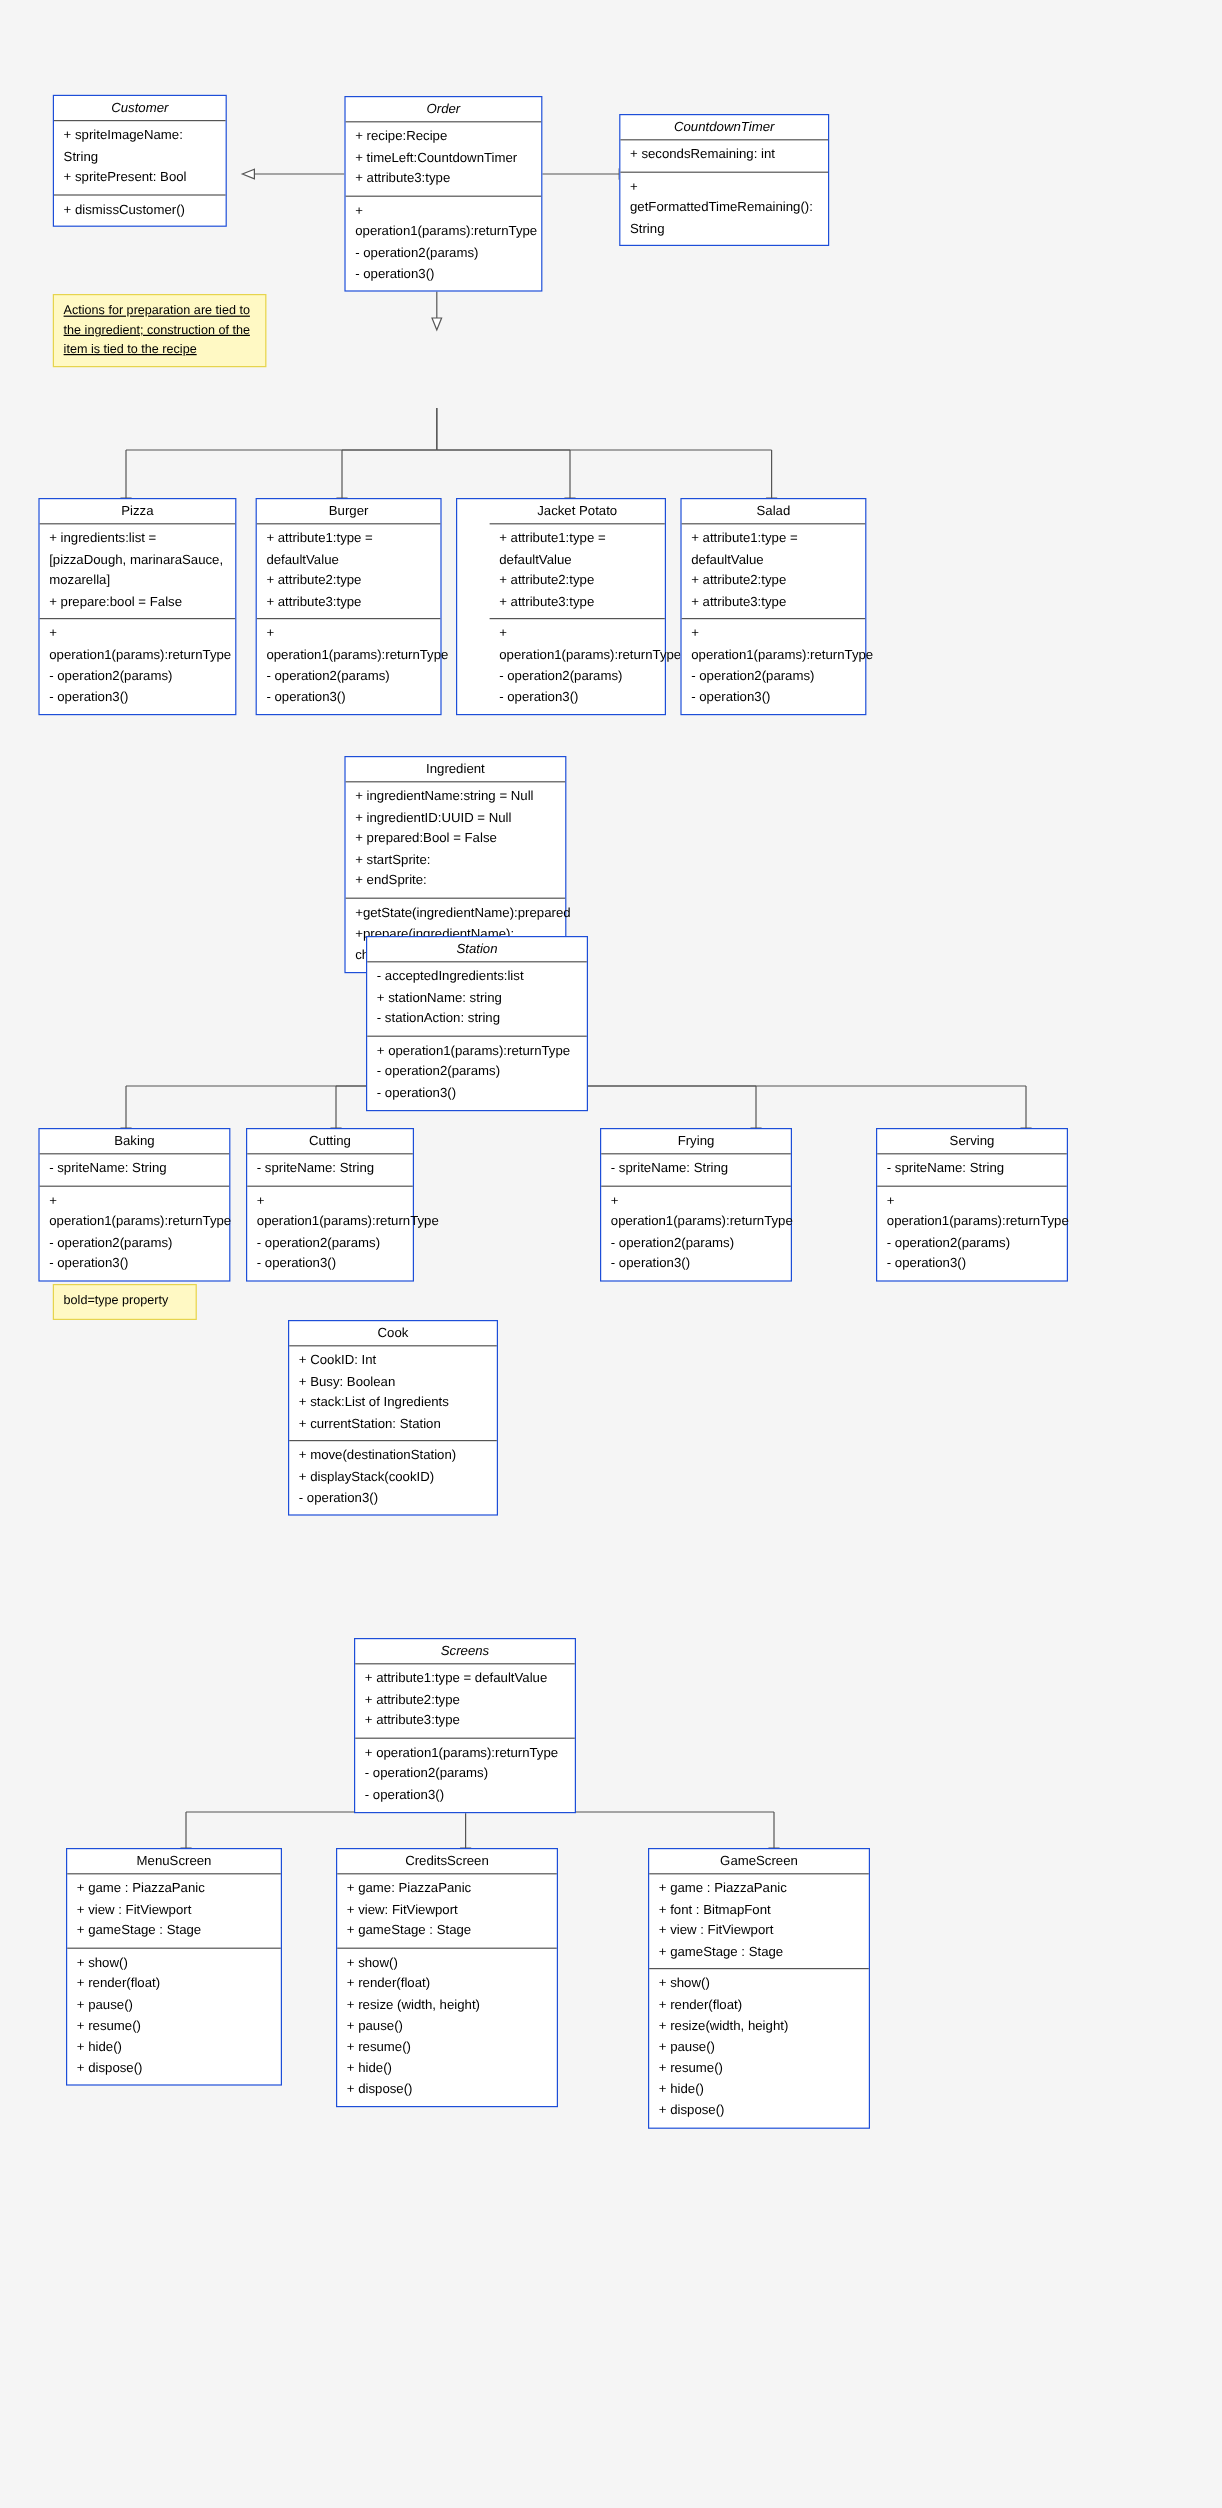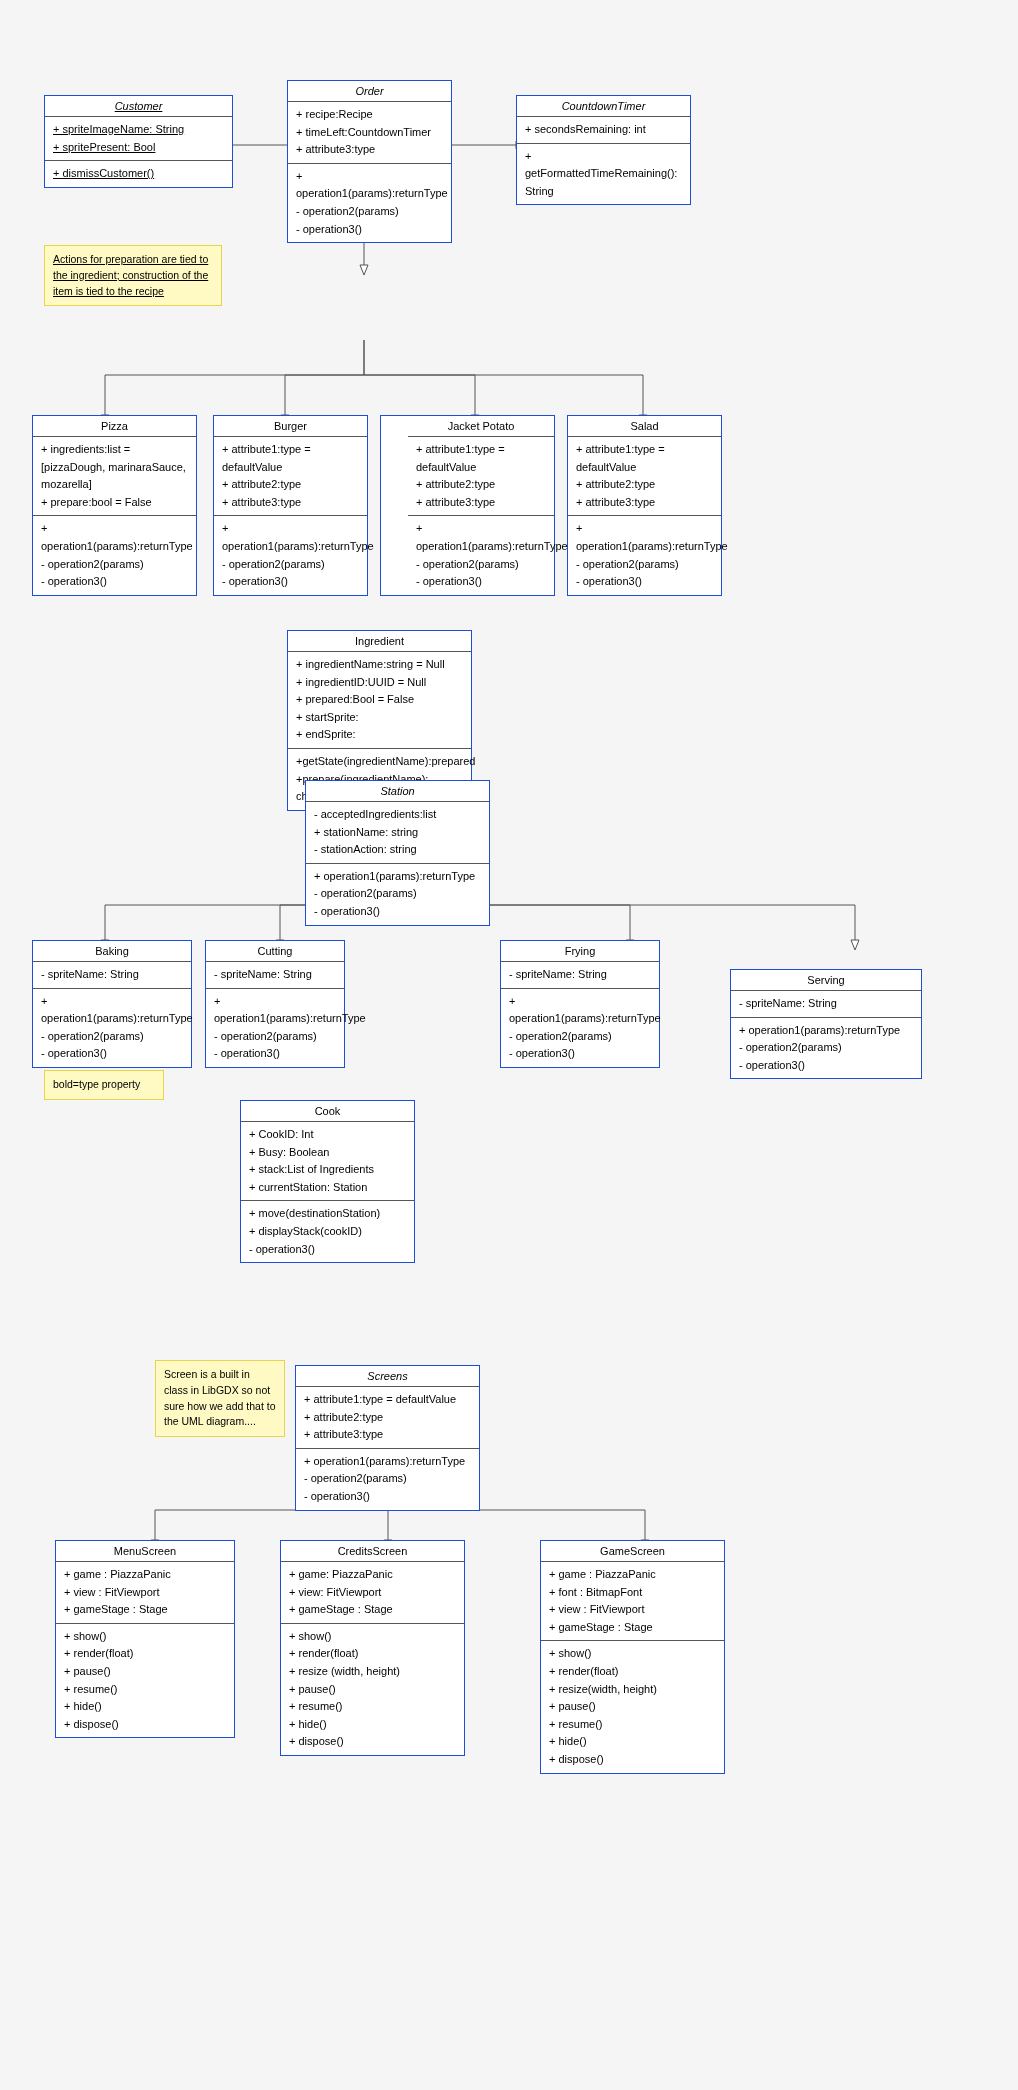--- a/index.html
+++ b/index.html
@@ -131,21 +131,21 @@
     <polygon points="151,1540 155,1550 159,1540" fill="white" stroke="#555"></polygon>
 
     <line x1="388" y1="1510" x2="388" y2="1540"></line>
     <polygon points="384,1540 388,1550 392,1540" fill="white" stroke="#555"></polygon>
 
     <line x1="388" y1="1510" x2="645" y2="1510"></line>
     <line x1="645" y1="1510" x2="645" y2="1540"></line>
     <polygon points="641,1540 645,1550 649,1540" fill="white" stroke="#555"></polygon>
   </svg>
 
-  <div class="uml-box" style="left:44px; top:95px; width:189px;text-decoration:underline;">
+  <div class="uml-box" style="left:44px; top:79px; width:145px;">
     <div class="title-section">Customer</div>
     <div class="attrs-section">
       <div>+ spriteImageName: String</div>
       <div>+ spritePresent: Bool</div>
     </div>
     <div class="methods-section">
       <div>+ dismissCustomer()</div>
     </div>
   </div>
 
@@ -291,21 +291,21 @@
     <div class="attrs-section">
       <div>- spriteName: String</div>
     </div>
     <div class="methods-section">
       <div>+ operation1(params):returnType</div>
       <div>- operation2(params)</div>
       <div>- operation3()</div>
     </div>
   </div>
 
-  <div class="uml-box" style="left:730px; top:940px; width:192px;margin-top:29px;">
+  <div class="uml-box" style="left:730px; top:940px; width:160px;">
     <div class="title-section bold-title">Serving</div>
     <div class="attrs-section">
       <div>- spriteName: String</div>
     </div>
     <div class="methods-section">
       <div>+ operation1(params):returnType</div>
       <div>- operation2(params)</div>
       <div>- operation3()</div>
     </div>
   </div>
@@ -336,23 +336,20 @@
       <div>+ attribute2:type</div>
       <div>+ attribute3:type</div>
     </div>
     <div class="methods-section">
       <div>+ operation1(params):returnType</div>
       <div>- operation2(params)</div>
       <div>- operation3()</div>
     </div>
   </div>
 
-  <div class="sticky-note" style="left:155px; top:1360px; width:130px;">
-    <span>Screen is a built in class in LibGDX so not sure how we add that to the UML diagram....</span>
-  </div>
 
   <div class="uml-box" style="left:55px; top:1540px; width:180px;">
     <div class="title-section bold-title">MenuScreen</div>
     <div class="attrs-section">
       <div>+ game : PiazzaPanic</div>
       <div>+ view : FitViewport</div>
       <div>+ gameStage : Stage</div>
     </div>
     <div class="methods-section">
       <div>+ show()</div>

